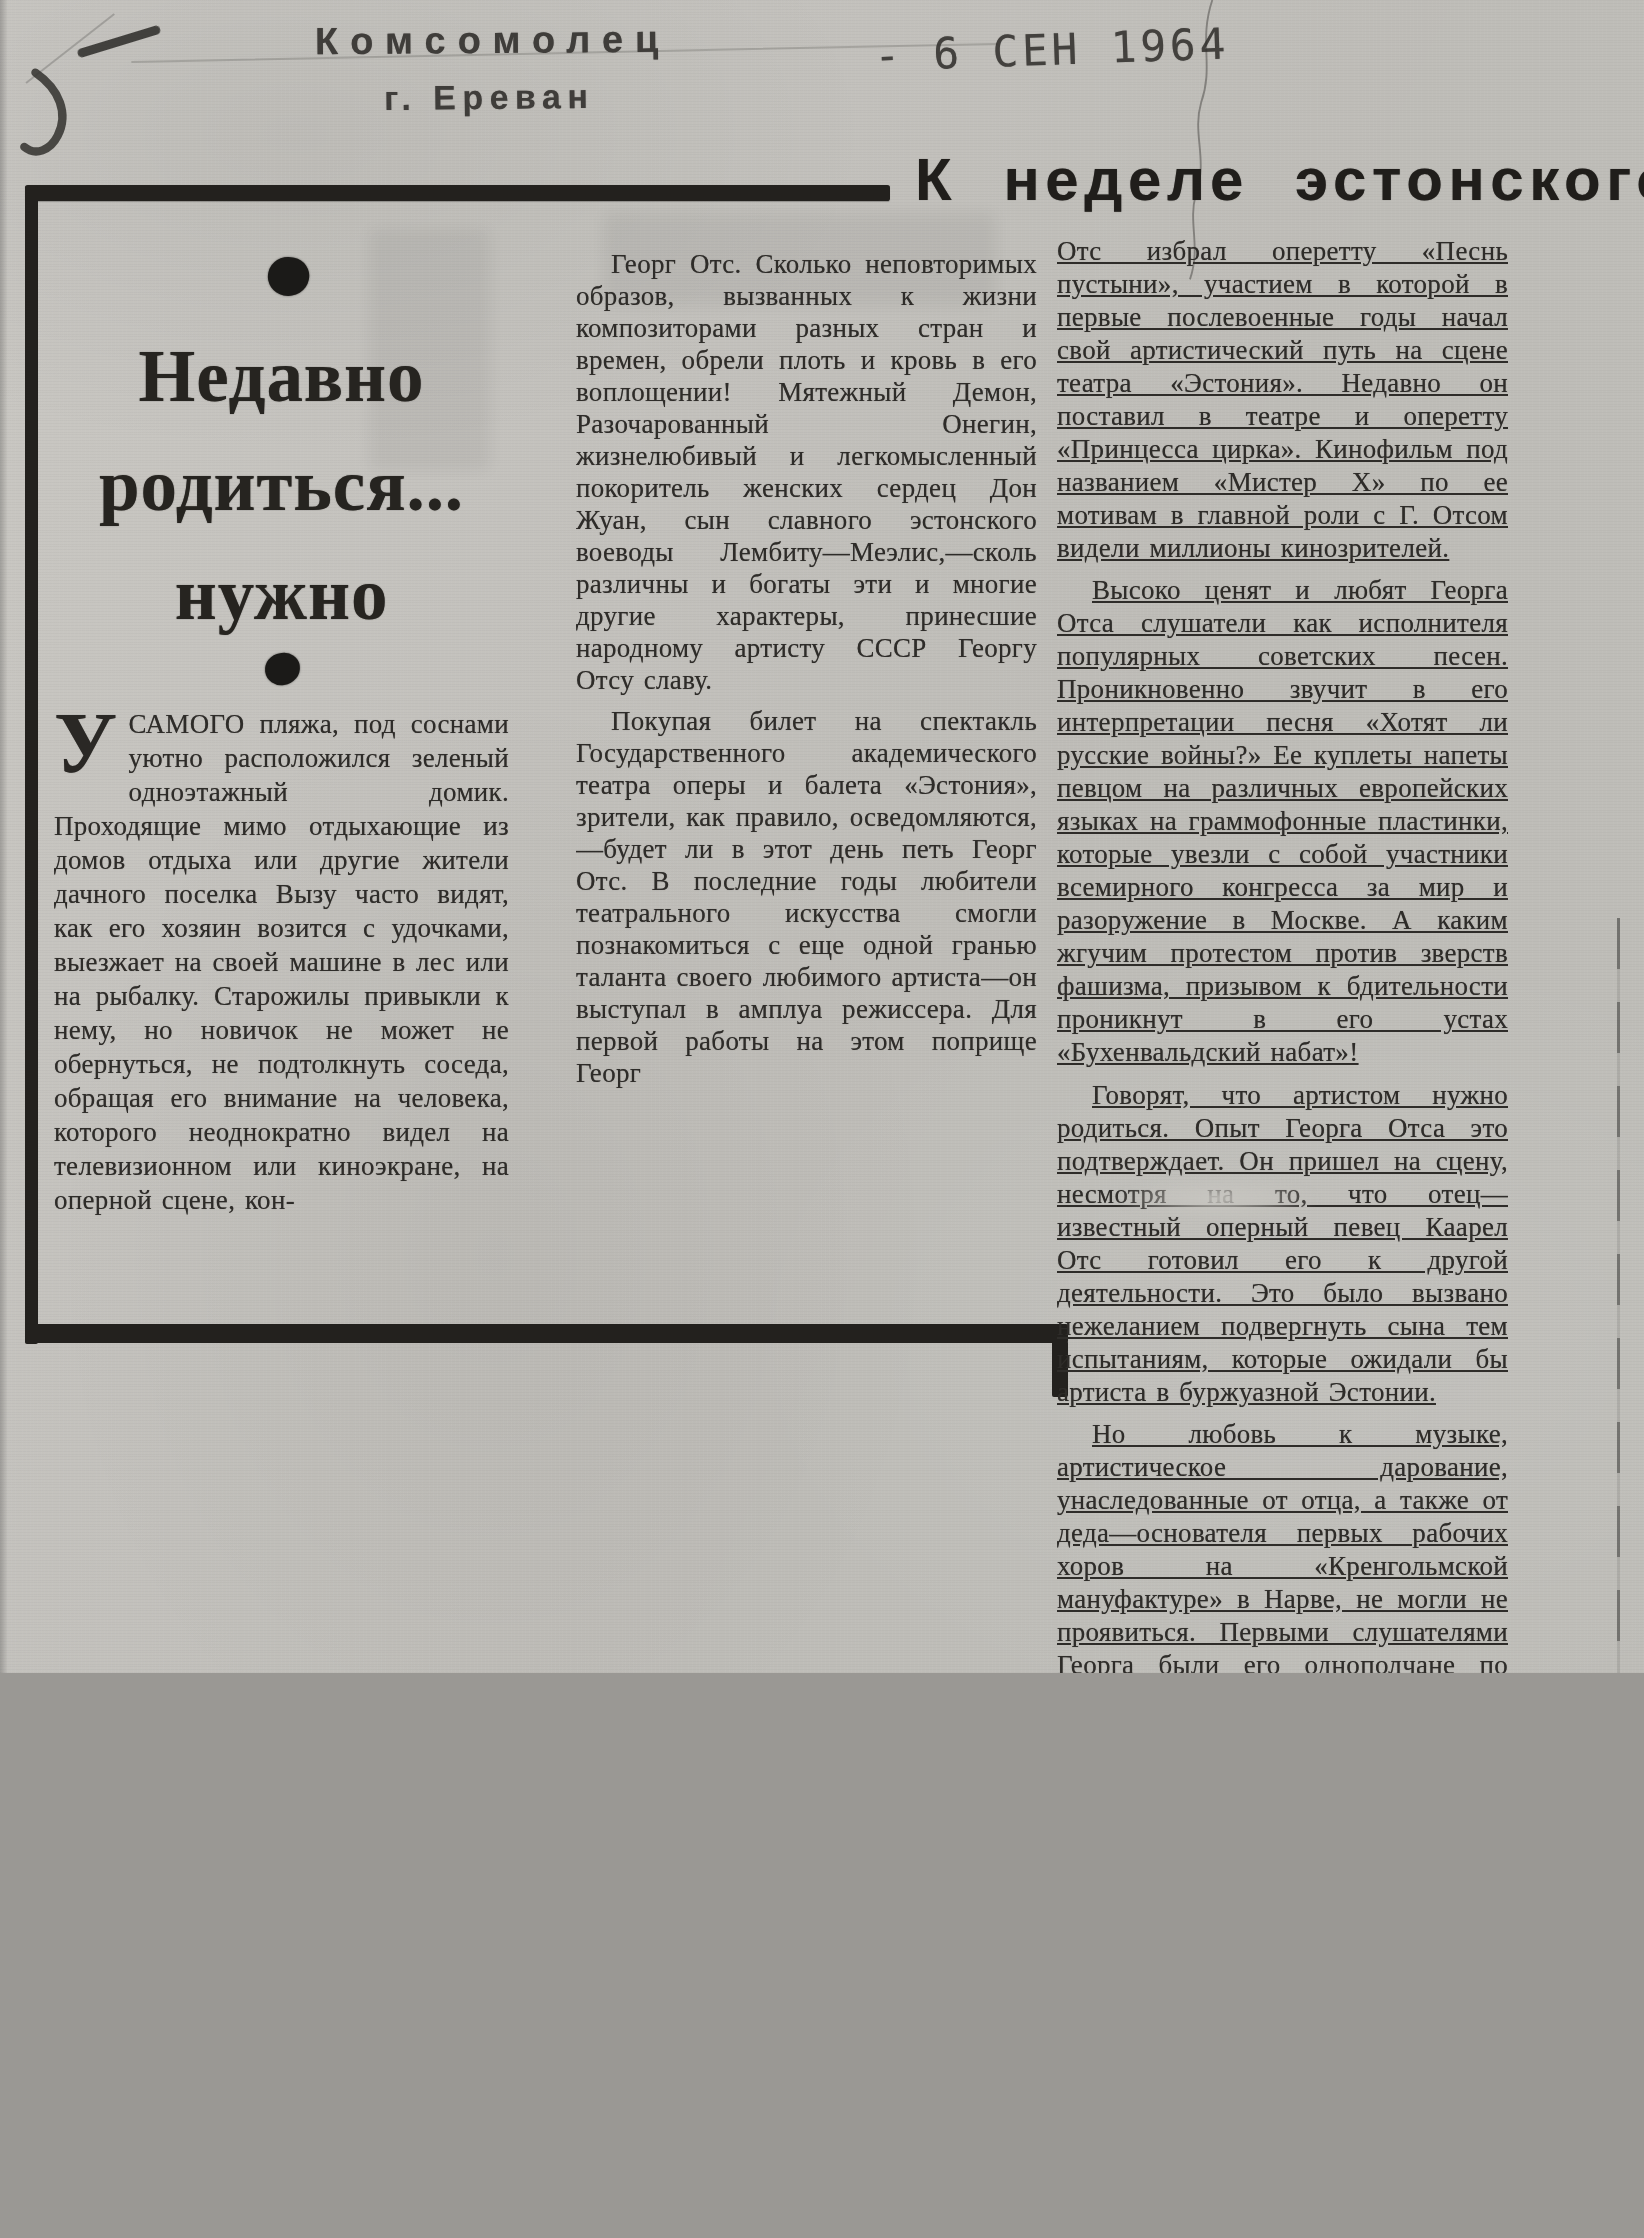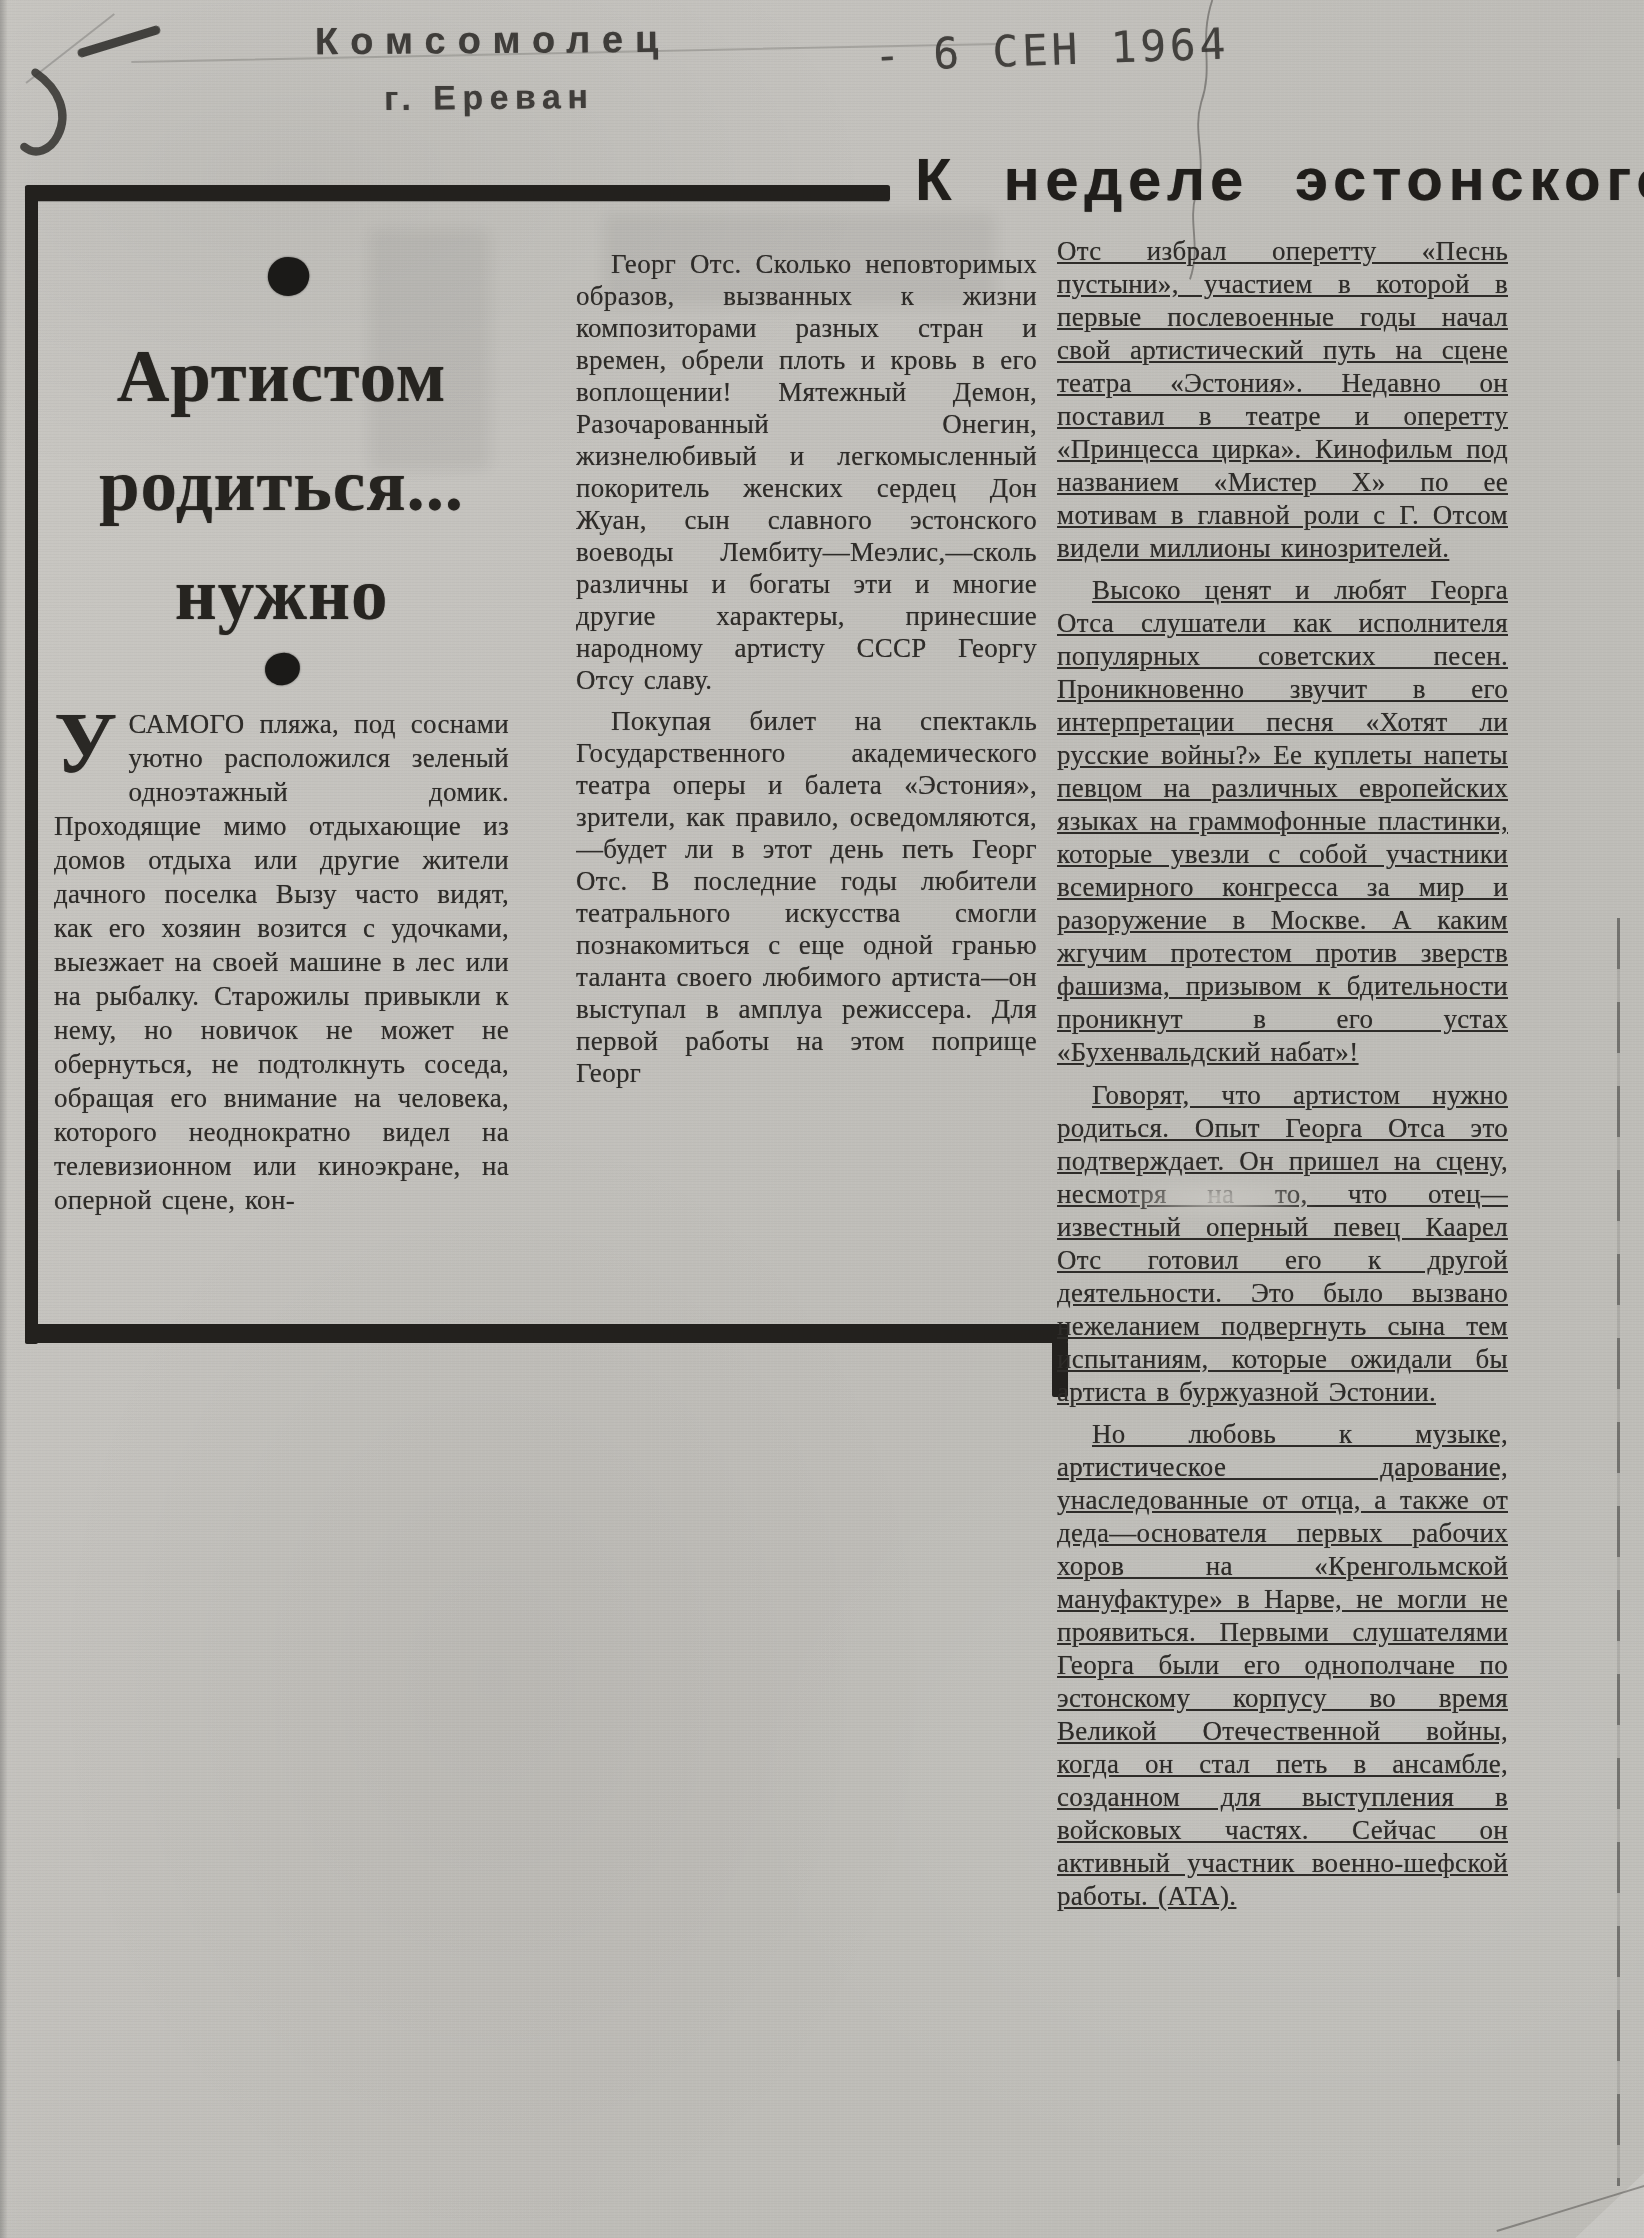--- a/index.html
+++ b/index.html
@@ -1,17 +1,17 @@
 <!DOCTYPE html>
 <html lang="ru" style="font-size:15px"><head>
 <meta charset="utf-8">
 <style>
   html,body{margin:0;padding:0;background:#9a9894;}
   .page{
-    position:relative;width:1644px;height:2238px;overflow:hidden;
+    position:relative;width:1644px;height:1673px;overflow:hidden;
     background:
       radial-gradient(ellipse 839px 466px at 18% 8%, rgba(0,0,0,.05), transparent 70%),
       radial-gradient(ellipse 932px 653px at 80% 80%, rgba(255,255,255,.07), transparent 65%),
       radial-gradient(ellipse 653px 839px at 30% 75%, rgba(0,0,0,.035), transparent 70%),
       linear-gradient(115deg, rgba(255,255,255,.05), rgba(0,0,0,.045) 60%),
       #c7c5c0;
     font-family:"Liberation Serif","DejaVu Serif",serif;
     color:#2e2c29;
   }
   .grain{
@@ -132,21 +132,21 @@
 
   <div class="headline-rule"></div>
   <div class="section-headline">К неделе эстонского</div>
 
   <div class="box-left"></div>
   <div class="box-bottom"></div>
   <div class="box-corner"></div>
 
   <div class="bullet bullet-top"></div>
   <div class="article-title">
-    <div>Артистом</div>
+    <div>Недавно</div>
     <div>родиться...</div>
     <div>нужно</div>
   </div>
   <div class="bullet bullet-bottom"></div>
 
   <div class="col col-1">
     <p class="noindent"><span class="dropcap">У</span><span>САМОГО пляжа, под соснами уютно расположился зеленый одноэтажный домик. Проходящие мимо отдыхающие из домов отдыха или другие жители дачного поселка Вызу часто видят, как его хозяин возится с удочками, выезжает на своей машине в лес или на рыбалку. Старожилы привыкли к нему, но новичок не может не обернуться, не подтолкнуть соседа, обращая его внимание на человека, которого неоднократно видел на телевизионном или киноэкране, на оперной сцене, кон-</span></p>
   </div>
 
   <div class="col col-2">

